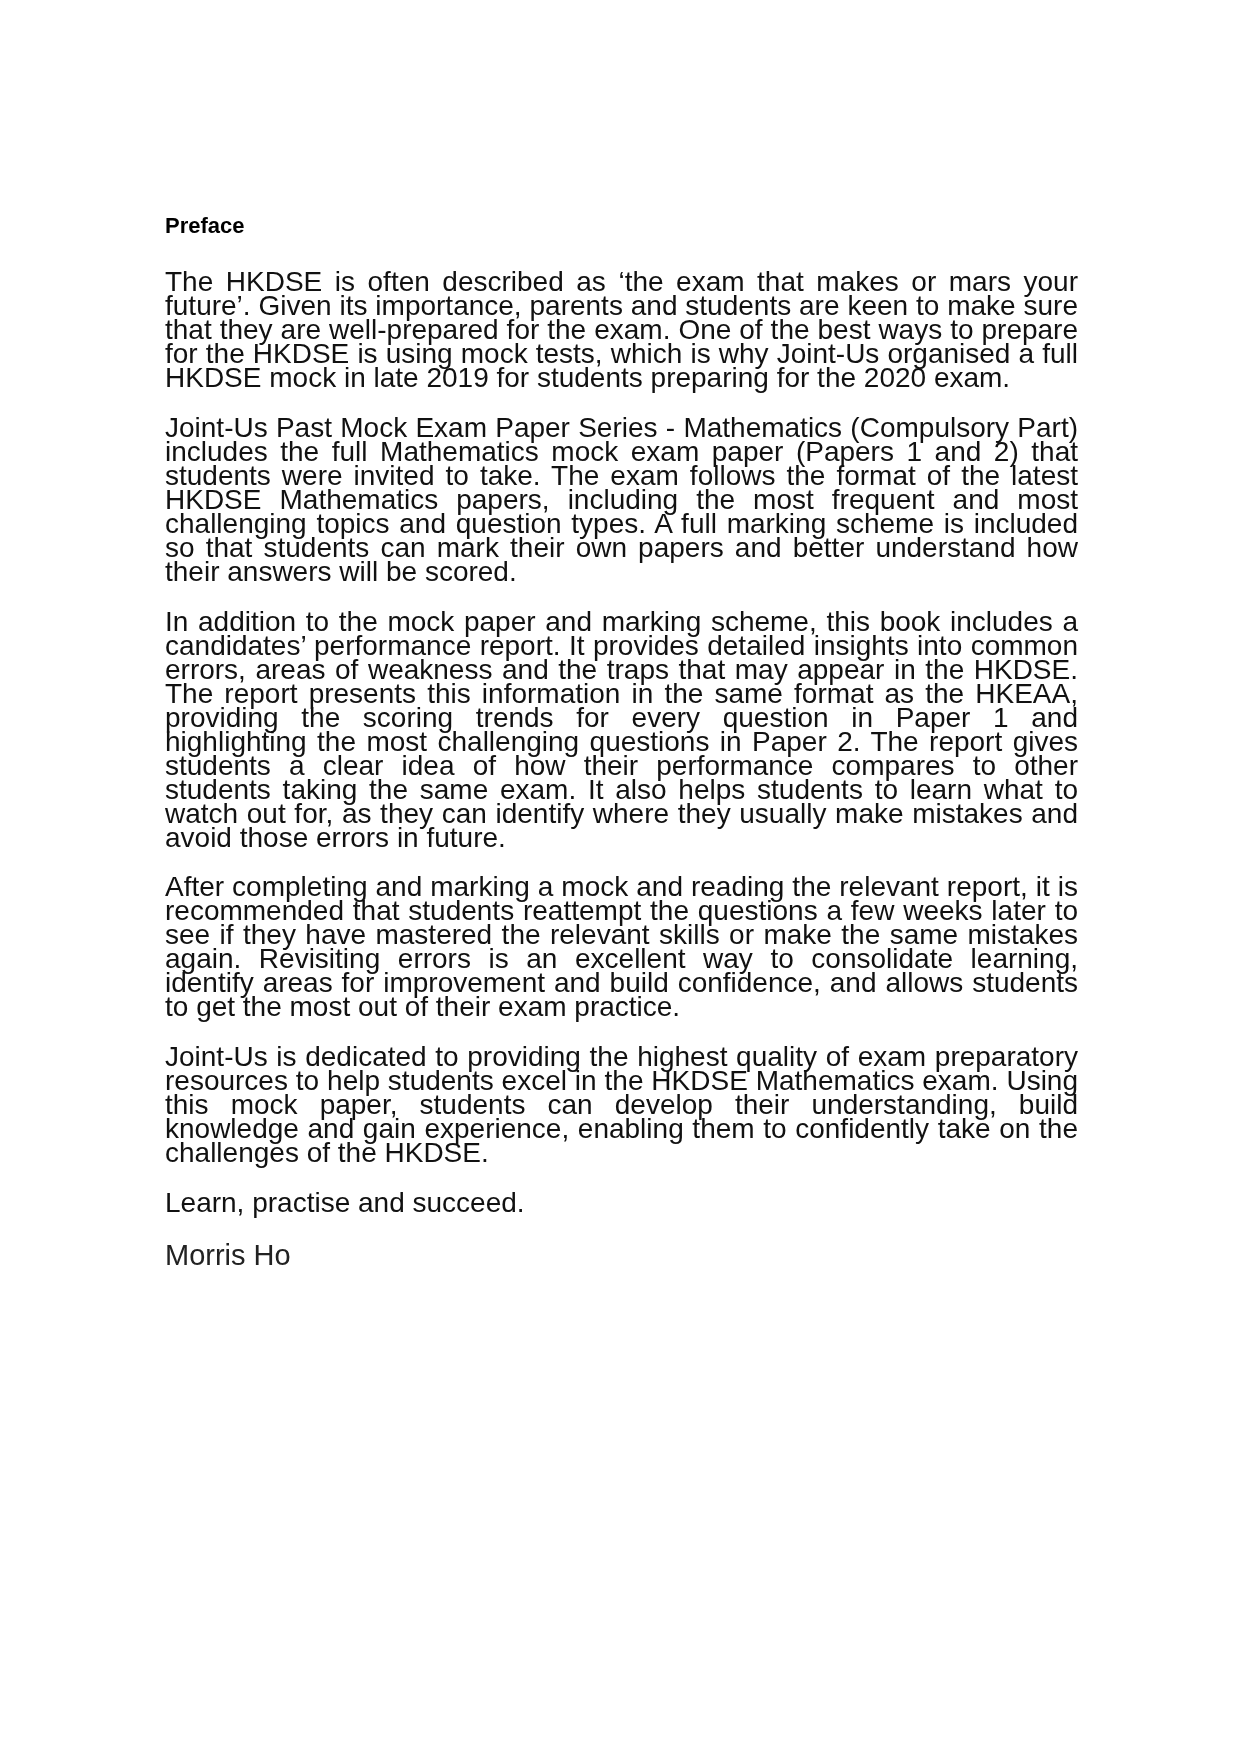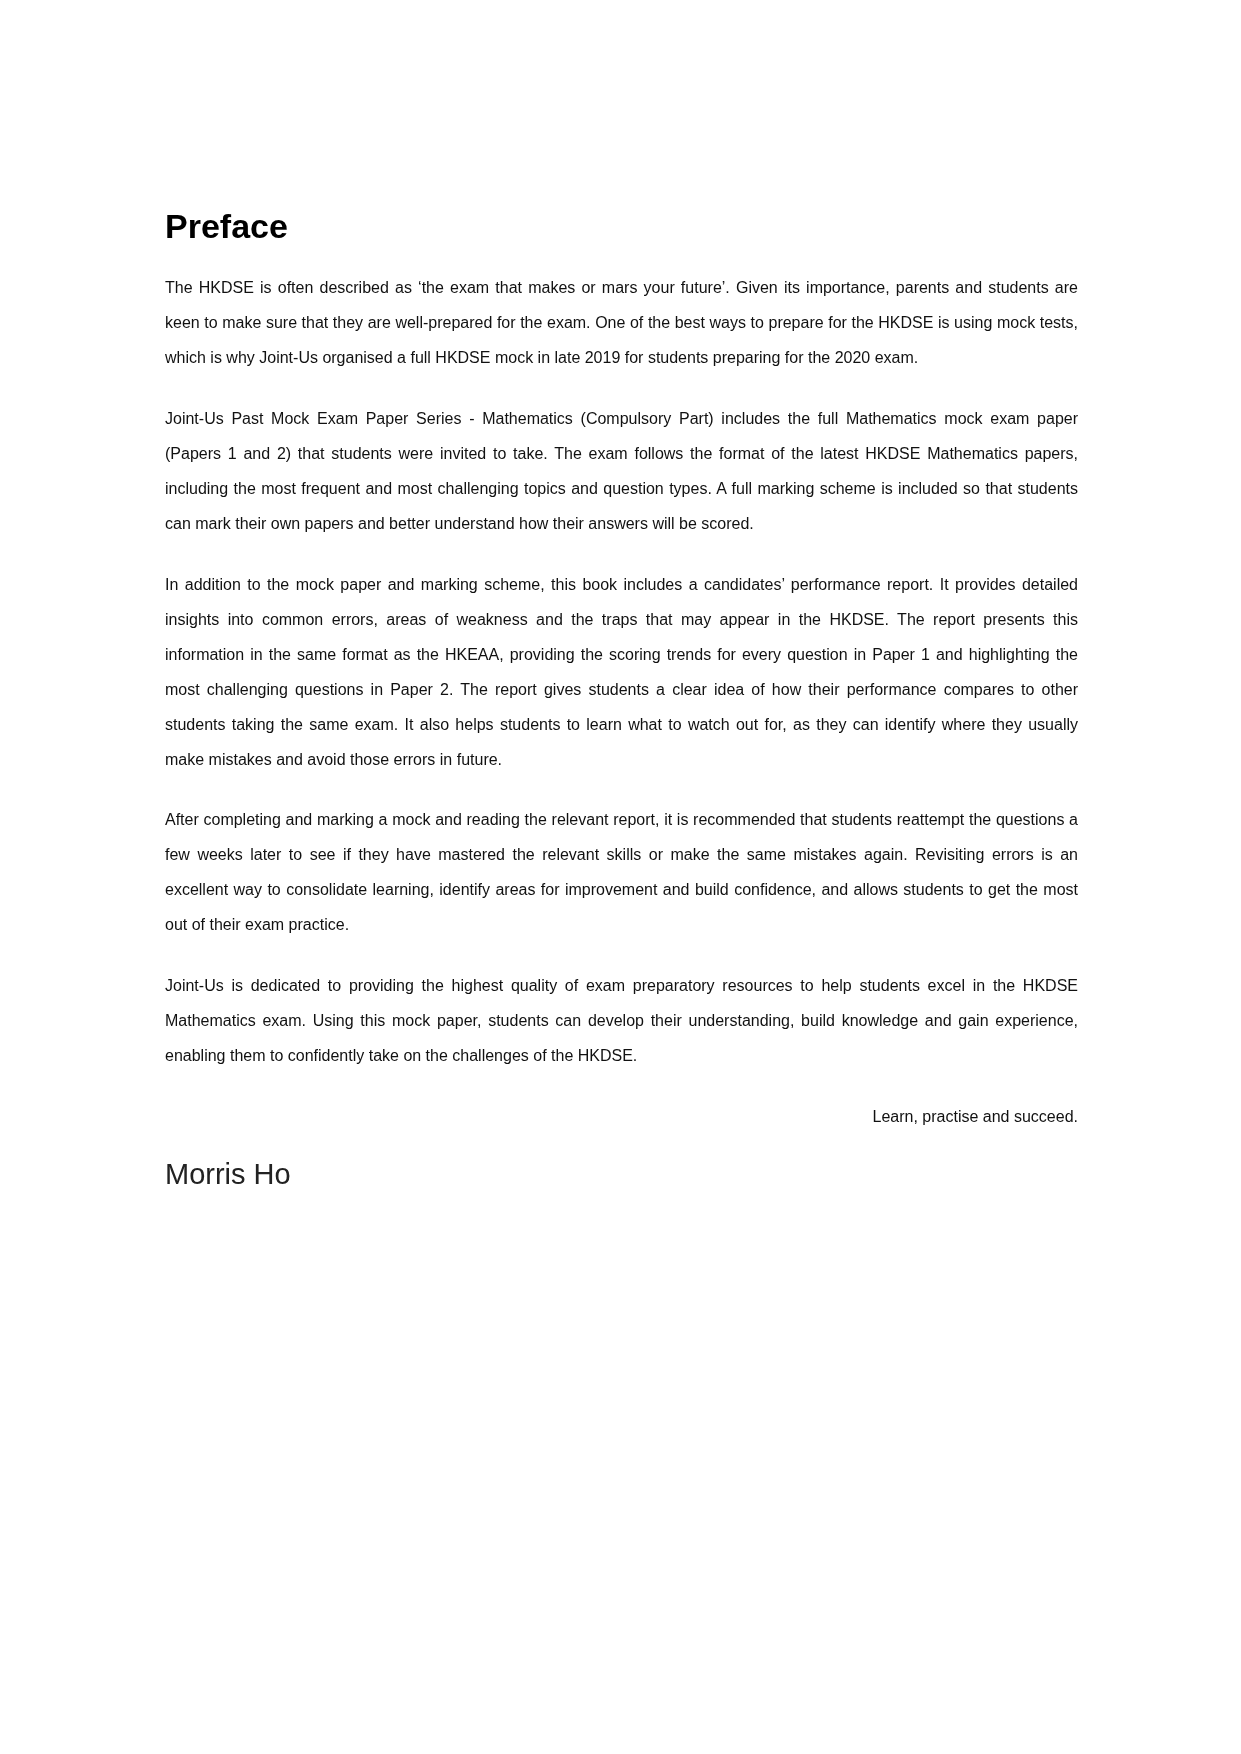--- a/index.html
+++ b/index.html
@@ -19,41 +19,41 @@
       position: absolute;
       left: 165px;
       top: 0;
       width: 913px;
     }
     .title {
       position: absolute;
       left: 0;
       top: 208px;
       margin: 0;
-      font-size: 34px;
+      font-size: 22px;
       font-weight: bold;
       line-height: 36px;
       color: #000000;
       white-space: nowrap;
     }
     .body {
       position: absolute;
       left: 0;
       top: 270px;
       width: 913px;
     }
     .para {
       margin: 0 0 25.8px 0;
-      font-size: 16px;
-      line-height: 35px;
+      font-size: 28px;
+      line-height: 24px;
       text-align: justify;
       color: #111111;
     }
     .para.noJustify {
-      text-align: right;
+      text-align: left;
     }
     .para .ital {
     }
     .signature {
       margin: 0;
       font-size: 29px;
       line-height: 28px;
       color: #222222;
       padding-top: 0px;
     }

